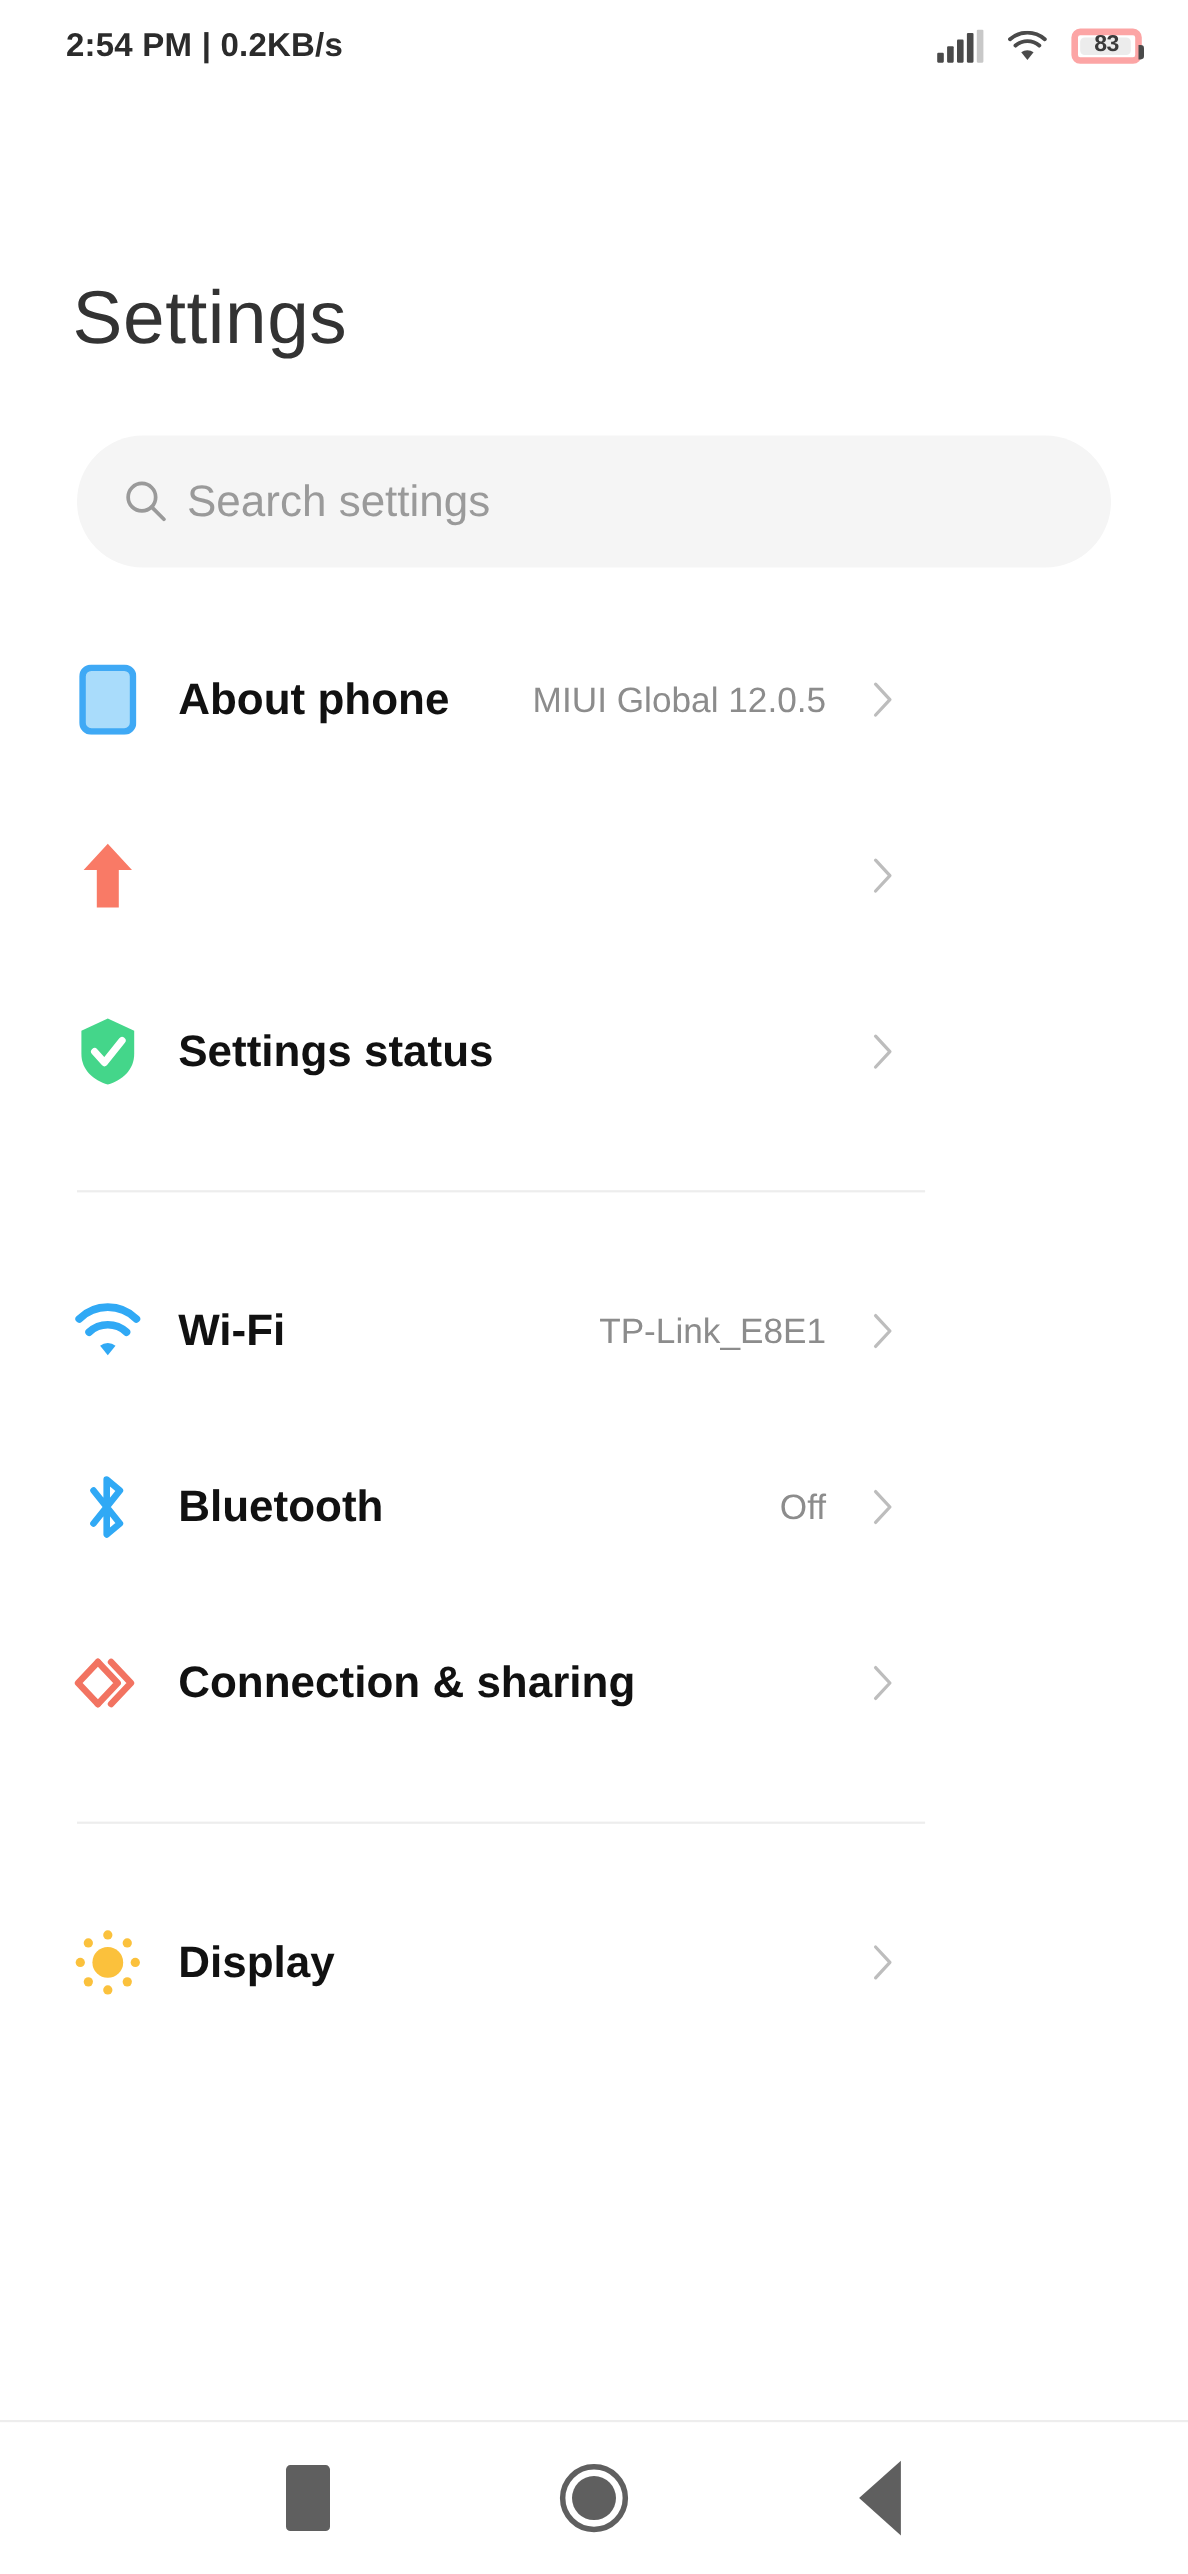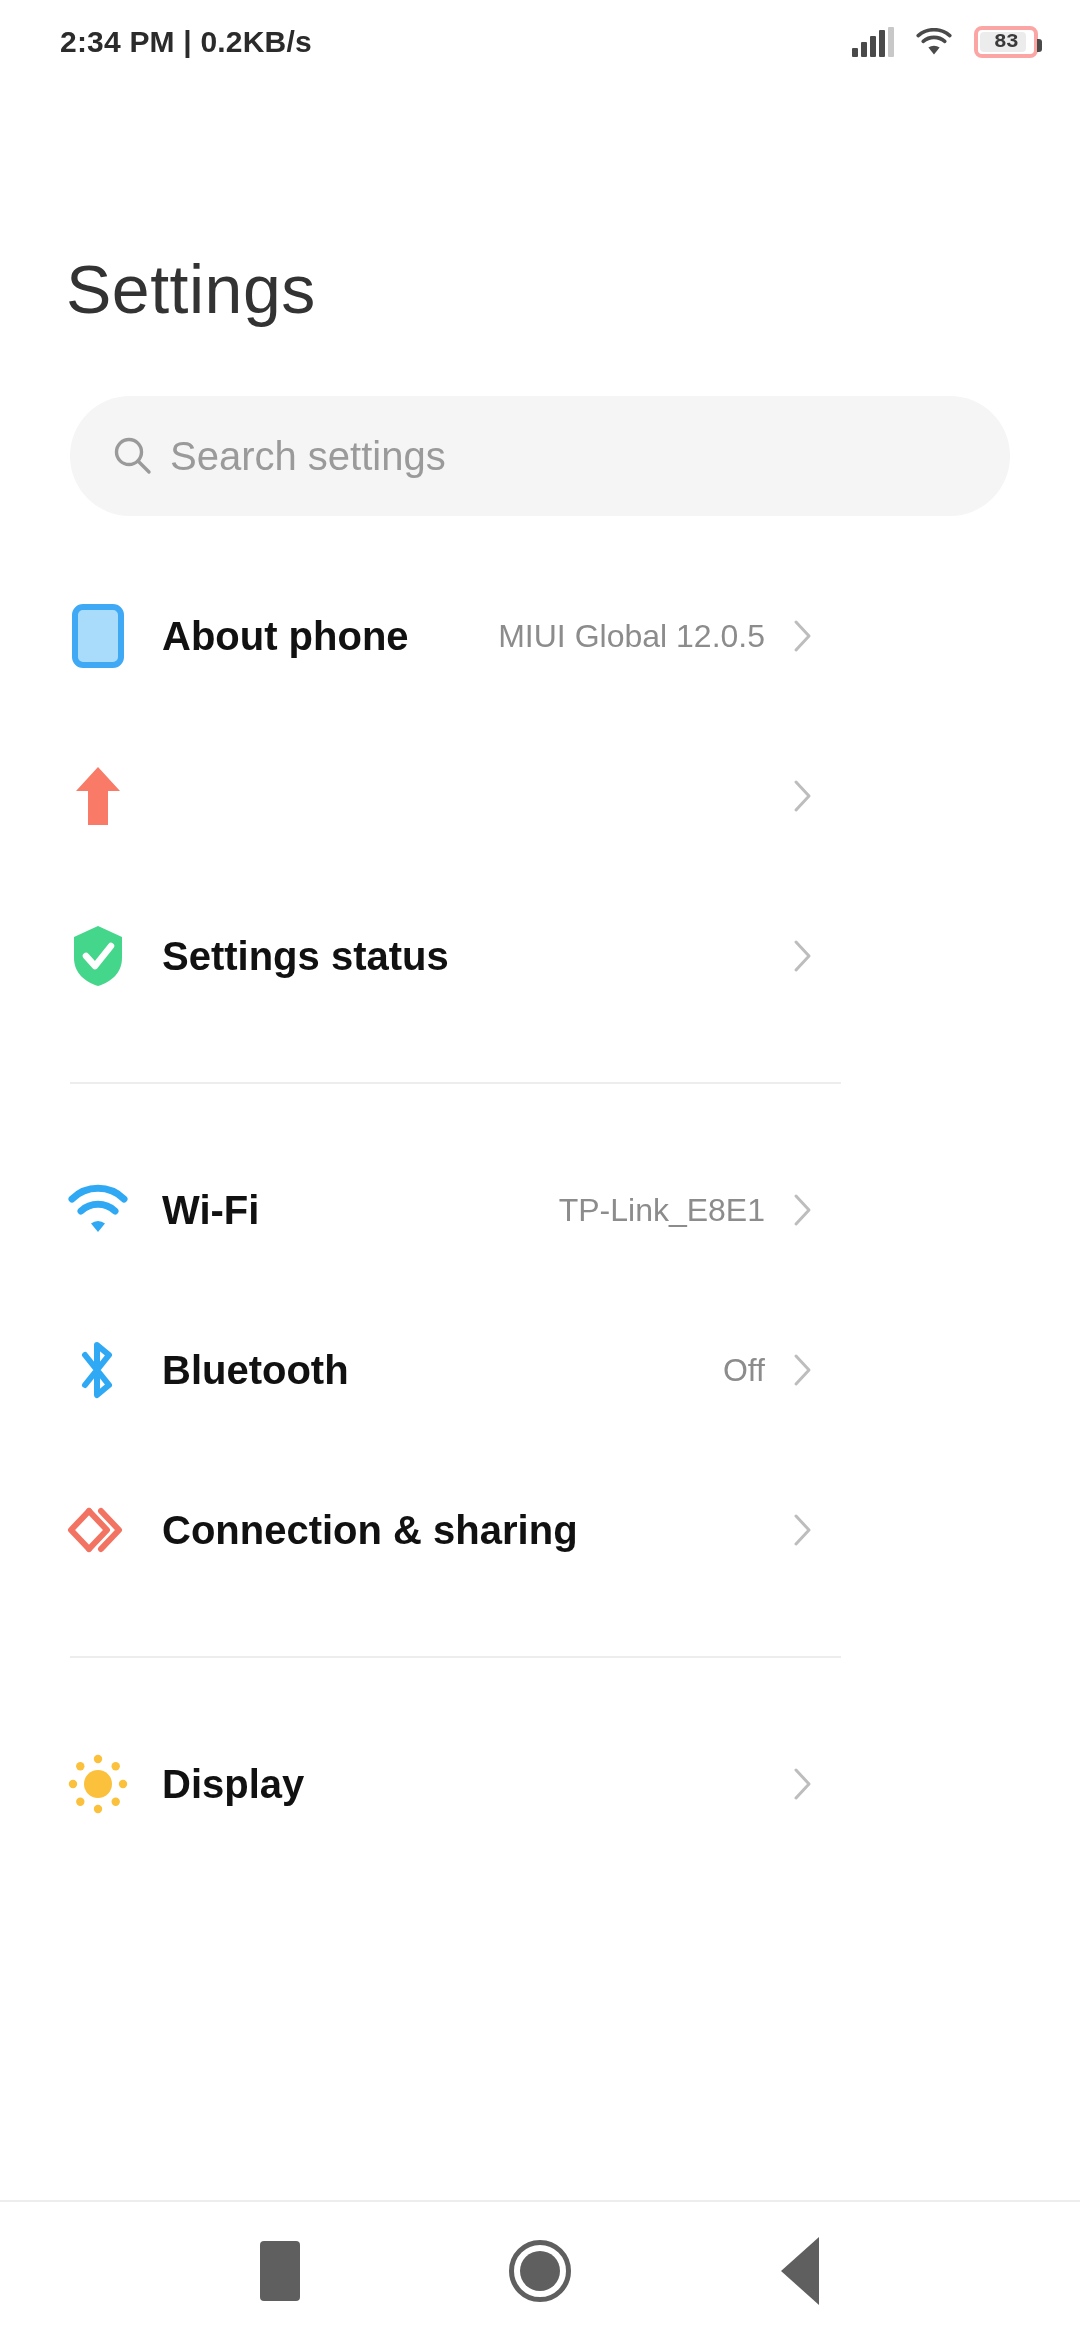--- a/index.html
+++ b/index.html
@@ -25,22 +25,22 @@
   .signal i:nth-child(1){height:9px}
   .signal i:nth-child(2){height:15px}
   .signal i:nth-child(3){height:21px}
   .signal i:nth-child(4){height:27px}
   .signal i:nth-child(5){height:30px; background:#c8c8c8}
 
   .wifi-ico { width:36px; height:28px; }
 
   .battery {
     position:relative; width:64px; height:32px;
-    border:4px solid #fca5a5; border-radius:8px;
-    display:flex; align-items:flex-start; justify-content:center;font-family:Liberation Mono, monospace;
+    border:6px solid #fca5a5; border-radius:8px;
+    display:flex; align-items:flex-end; justify-content:center;
   }
   .battery:after{
     content:""; position:absolute; right:-8px; top:9px;
     width:5px; height:13px; background:#4a4a4a; border-radius:0 3px 3px 0;
   }
   .battery-fill{
     position:absolute; left:2px; top:2px; bottom:2px; width:46px;
     background:#ececec; border-radius:4px;
   }
   .battery span{ position:relative; font-size:21px; font-weight:700; color:#3a3a3a; letter-spacing:-.5px; }
@@ -66,21 +66,21 @@
   .group{ }
   .row{
     position:relative; display:flex; align-items:center;
     height:160px; padding:0 48px 0 56px;
   }
   .row-ico{ width:84px; flex:none; display:flex; align-items:center; justify-content:center; }
   .row-label{
     font-size:40px; font-weight:600; color:#111111;
     margin-left:22px; white-space:nowrap;
   }
-  .row-right{ margin-left:auto; display:flex; align-items:center; gap:28px; }
+  .row-right{ margin-left:auto; display:flex; align-items:center; gap:42px; }
   .row-value{ font-size:32px; color:#8c8c8c; font-weight:400; white-space:nowrap; }
   .chev{ width:20px; height:34px; flex:none; }
 
   .divider{
     height:2px; background:#ededed; margin-left:70px; margin-right:20px;
   }
   .gap-top{ height:46px; }
   .gap-bot{ height:46px; }
 
   
@@ -104,21 +104,21 @@
     border-bottom:34px solid transparent;
     border-right:38px solid #5f5f5f;
   }
 </style>
 </head>
 <body>
 
 <div id="screen">
 
   <div class="statusbar">
-    <div class="sb-left">2:34 PM | 0.2KB/s</div>
+    <div class="sb-left">2:54 PM | 0.2KB/s</div>
     <div class="sb-right">
 
       <div class="signal">
         <i></i>
           <i></i>
           <i></i>
           <i></i>
           <i></i>
       </div>
 

